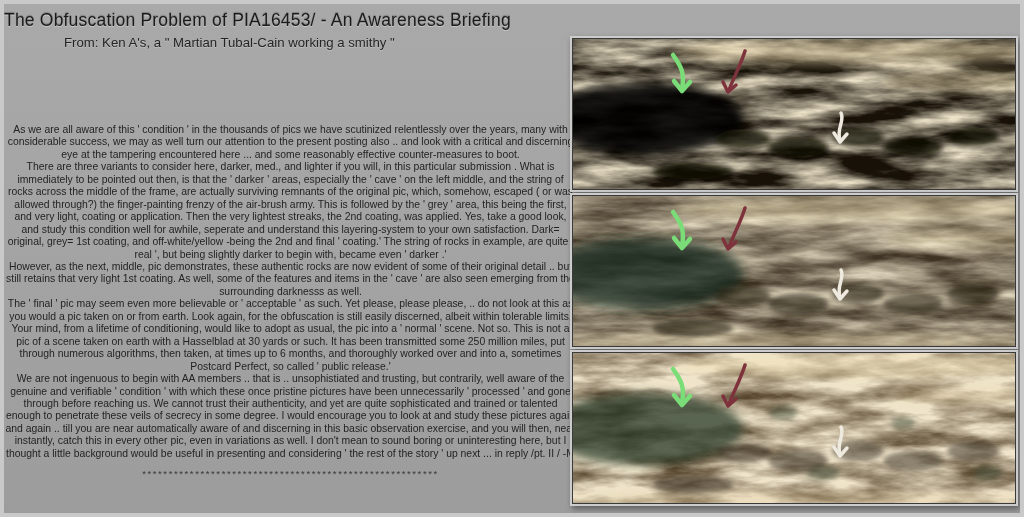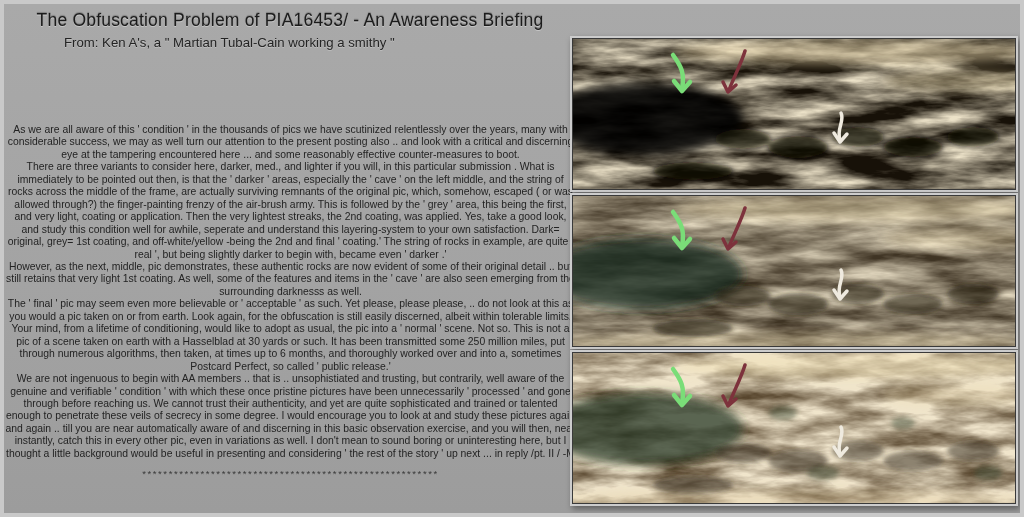--- a/index.html
+++ b/index.html
@@ -5,21 +5,21 @@
   html,body{margin:0;padding:0;background:#8e8e8e;}
   .page{
     position:relative;width:1024px;height:517px;box-sizing:border-box;
     background:linear-gradient(180deg,#a9a9a9 0%,#a3a3a3 55%,#9c9c9c 100%);
     border:4px solid #c9c9c9;
     font-family:"Liberation Sans",sans-serif;
     overflow:hidden;
   }
   .title{
     position:absolute;left:0;top:6px;width:572px;
-    text-align:center;font-size:17.5px;color:#1b1b1b;letter-spacing:.2px;
+    text-align:left;font-size:17.5px;color:#1b1b1b;letter-spacing:.2px;
     text-shadow:0 1px 0 rgba(255,255,255,.35), 0 -1px 1px rgba(0,0,0,.25);
   }
   .byline{
     position:absolute;left:60px;top:31px;font-size:13.2px;color:#242424;
     text-shadow:0 1px 0 rgba(255,255,255,.25);
   }
   .article{
     position:absolute;left:1px;top:120px;width:571px;
     font-size:10.4px;line-height:12.45px;color:#232323;text-align:center;
   }

